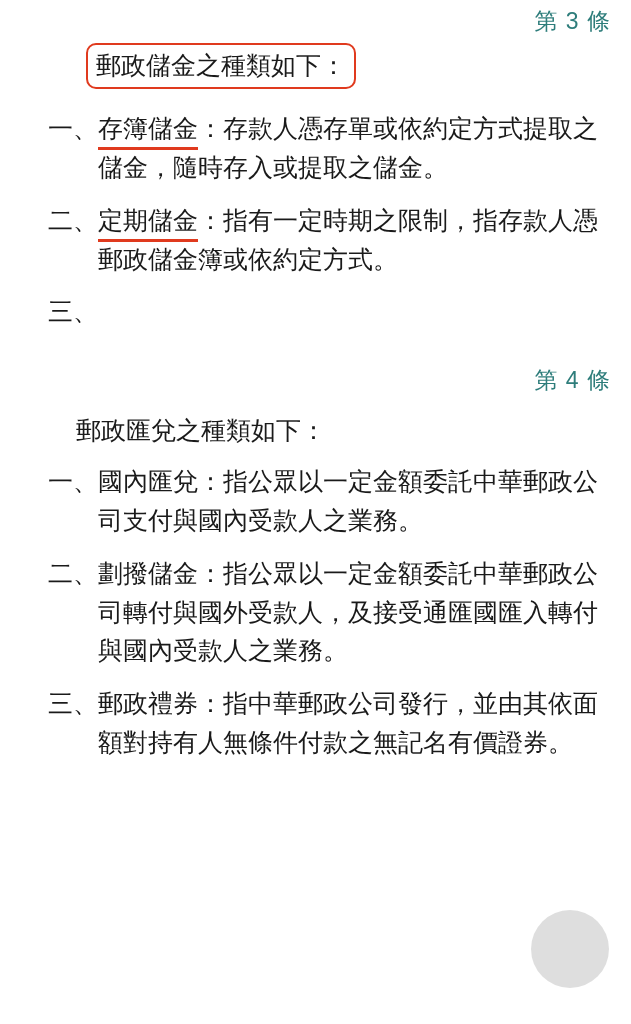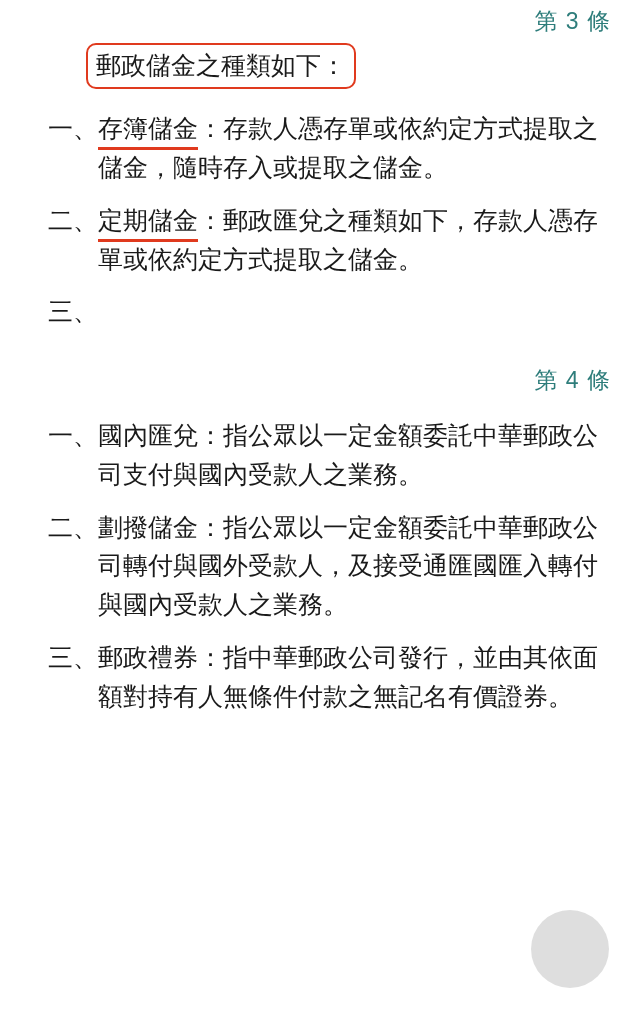--- a/index.html
+++ b/index.html
@@ -104,29 +104,30 @@
     <div class="lead boxed">郵政儲金之種類如下：</div>
   </div>
 
   <div class="item">
     <span class="item-marker">一、</span>
     <span class="item-body"><span class="term underlined">存簿儲金</span><span>：存款人憑存單或依約定方式提取之儲金，隨時存入或提取之儲金。</span></span>
   </div>
 
   <div class="item">
     <span class="item-marker">二、</span>
-    <span class="item-body"><span class="term underlined">定期儲金</span><span>：郵政匯兌之種類如下，存款人憑存單或依約定方式提取之儲金。</span></span>
+    <span class="item-body"><span class="term underlined">定期儲金</span><span>：指有一定時期之限制，指存款人憑郵政儲金簿或依約定方式。</span></span>
   </div>
 
   <div class="item">
     <span class="item-marker">三、</span>
   </div>
 
   <h2 class="article-heading second">第 4 條</h2>
 
+  <div class="lead-plain">郵政匯兌之種類如下：</div>
 
   <div class="item">
     <span class="item-marker">一、</span>
     <span class="item-body"><span class="term">國內匯兌</span><span>：指公眾以一定金額委託中華郵政公司支付與國內受款人之業務。</span></span>
   </div>
 
   <div class="item">
     <span class="item-marker">二、</span>
     <span class="item-body"><span class="term">劃撥儲金</span><span>：指公眾以一定金額委託中華郵政公司轉付與國外受款人，及接受通匯國匯入轉付與國內受款人之業務。</span></span>
   </div>

